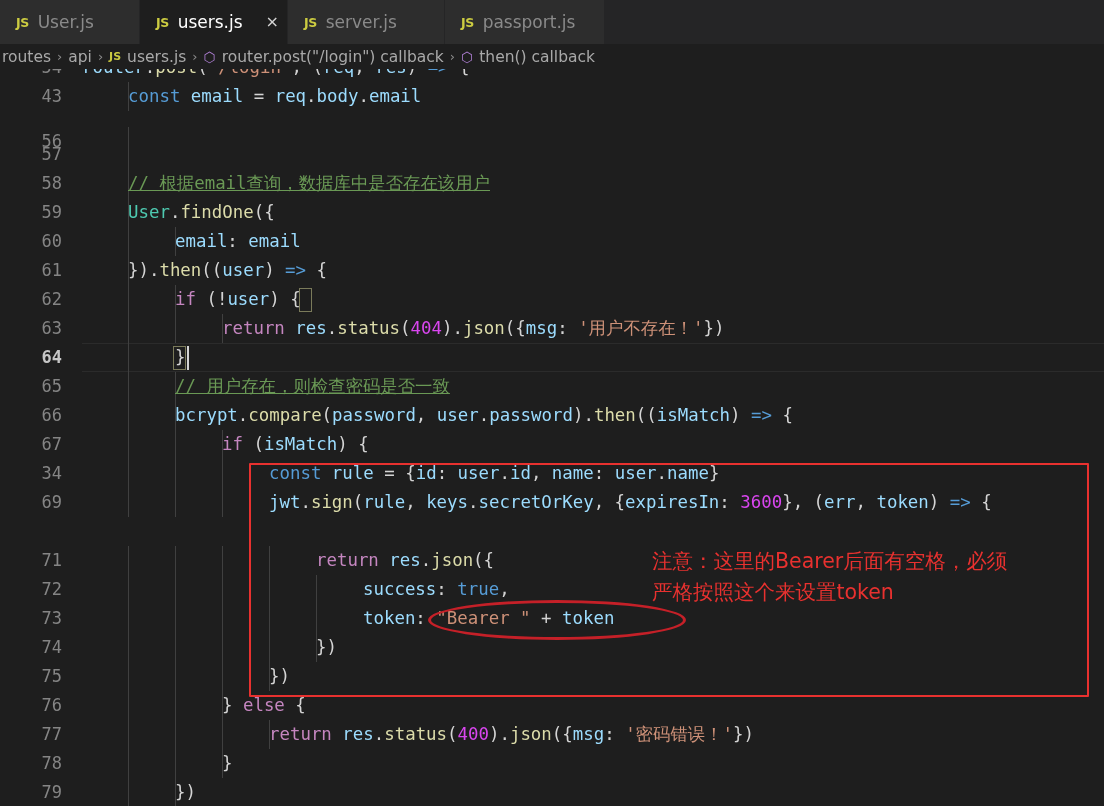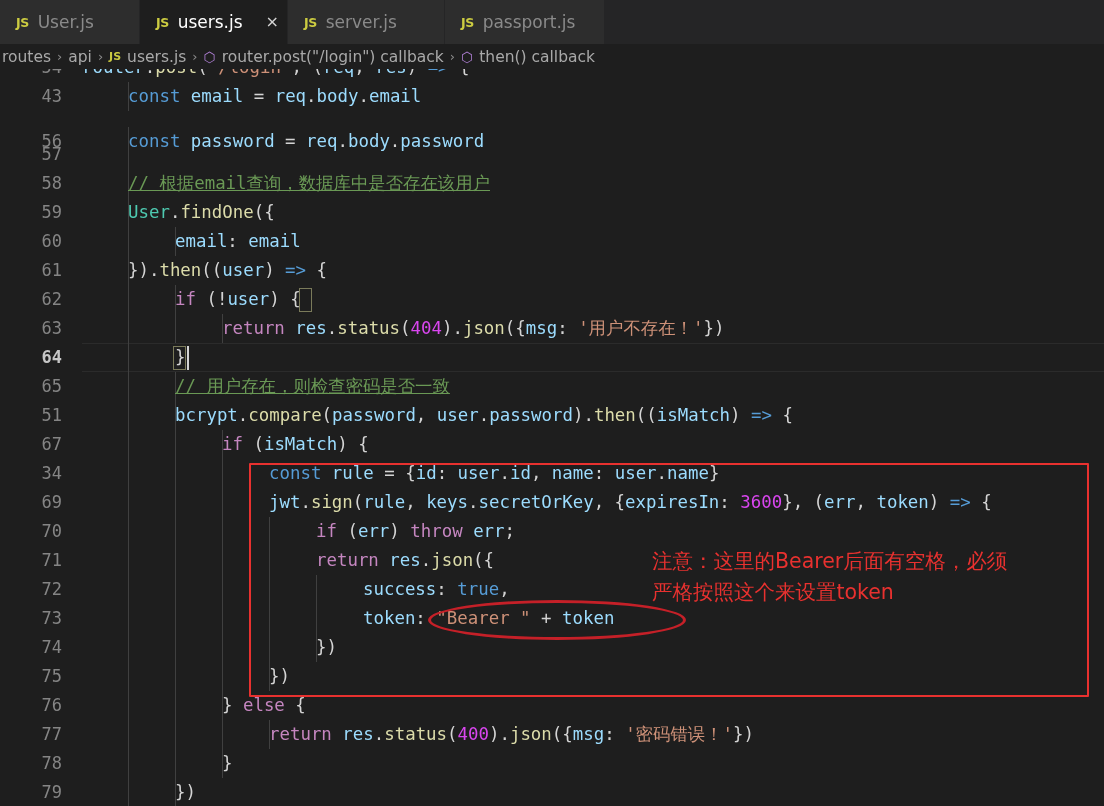--- a/index.html
+++ b/index.html
@@ -190,21 +190,20 @@
 
     <div class="coderow" style="top:13px;position:absolute">
       <div class="ig" style="left:128px"></div>
       <div class="gutter">43</div>
       <div class="codetext" style="left:128px"><span class="kw">const</span> <span class="var">email</span> <span class="op">=</span> <span class="var">req</span><span class="pn">.</span><span class="var">body</span><span class="pn">.</span><span class="var">email</span></div>
     </div>
 
     <div class="coderow" style="top:58px;position:absolute">
       <div class="ig" style="left:128px"></div>
       <div class="gutter">56</div>
-      <div class="codetext" style="left:128px"><span class="kw">const</span> <span class="var">password</span> <span class="op">=</span> <span class="var">req</span><span class="pn">.</span><span class="var">body</span><span class="pn">.</span><span class="var">password</span></div>
     </div>
 
     <div class="coderow" style="top:71px;position:absolute">
       <div class="ig" style="left:128px"></div>
       <div class="gutter">57</div>
       <div class="codetext" style="left:128px"></div>
     </div>
 
     <div class="coderow" style="top:100px;position:absolute">
       <div class="ig" style="left:128px"></div>
@@ -259,21 +258,21 @@
     <div class="coderow" style="top:303px;position:absolute">
       <div class="ig" style="left:128px"></div>
         <div class="ig" style="left:175px"></div>
       <div class="gutter">65</div>
       <div class="codetext cmt" style="left:175px">// 用户存在，则检查密码是否一致</div>
     </div>
 
     <div class="coderow" style="top:332px;position:absolute">
       <div class="ig" style="left:128px"></div>
         <div class="ig" style="left:175px"></div>
-      <div class="gutter">51</div>
+      <div class="gutter">66</div>
       <div class="codetext" style="left:175px"><span class="var">bcrypt</span><span class="pn">.</span><span class="fn">compare</span><span class="pn">(</span><span class="var">password</span><span class="pn">, </span><span class="var">user</span><span class="pn">.</span><span class="var">password</span><span class="pn">).</span><span class="fn">then</span><span class="pn">((</span><span class="var">isMatch</span><span class="pn">) </span><span class="arrow">=&gt;</span><span class="pn"> {</span></div>
     </div>
 
     <div class="coderow" style="top:361px;position:absolute">
       <div class="ig" style="left:128px"></div>
         <div class="ig" style="left:175px"></div>
         <div class="ig" style="left:222px"></div>
       <div class="gutter">67</div>
       <div class="codetext" style="left:222px"><span class="kw2">if</span><span class="pn"> (</span><span class="var">isMatch</span><span class="pn">) {</span></div>
     </div>
@@ -287,28 +286,20 @@
     </div>
 
     <div class="coderow" style="top:419px;position:absolute">
       <div class="ig" style="left:128px"></div>
         <div class="ig" style="left:175px"></div>
         <div class="ig" style="left:222px"></div>
       <div class="gutter">69</div>
       <div class="codetext" style="left:269px"><span class="var">jwt</span><span class="pn">.</span><span class="fn">sign</span><span class="pn">(</span><span class="var">rule</span><span class="pn">, </span><span class="var">keys</span><span class="pn">.</span><span class="var">secretOrKey</span><span class="pn">, {</span><span class="var">expiresIn</span><span class="pn">: </span><span class="num">3600</span><span class="pn">}, (</span><span class="var">err</span><span class="pn">, </span><span class="var">token</span><span class="pn">) </span><span class="arrow">=&gt;</span><span class="pn"> {</span></div>
     </div>
 
-    <div class="coderow" style="top:448px;position:absolute">
-      <div class="ig" style="left:128px"></div>
-        <div class="ig" style="left:175px"></div>
-        <div class="ig" style="left:222px"></div>
-        <div class="ig" style="left:269px"></div>
-      <div class="gutter">70</div>
-      <div class="codetext" style="left:316px"><span class="kw2">if</span><span class="pn"> (</span><span class="var">err</span><span class="pn">) </span><span class="kw2">throw</span> <span class="var">err</span><span class="pn">;</span></div>
-    </div>
 
     <div class="coderow" style="top:477px;position:absolute">
       <div class="ig" style="left:128px"></div>
         <div class="ig" style="left:175px"></div>
         <div class="ig" style="left:222px"></div>
         <div class="ig" style="left:269px"></div>
       <div class="gutter">71</div>
       <div class="codetext" style="left:316px"><span class="kw2">return</span> <span class="var">res</span><span class="pn">.</span><span class="fn">json</span><span class="pn">({</span></div>
     </div>
 

